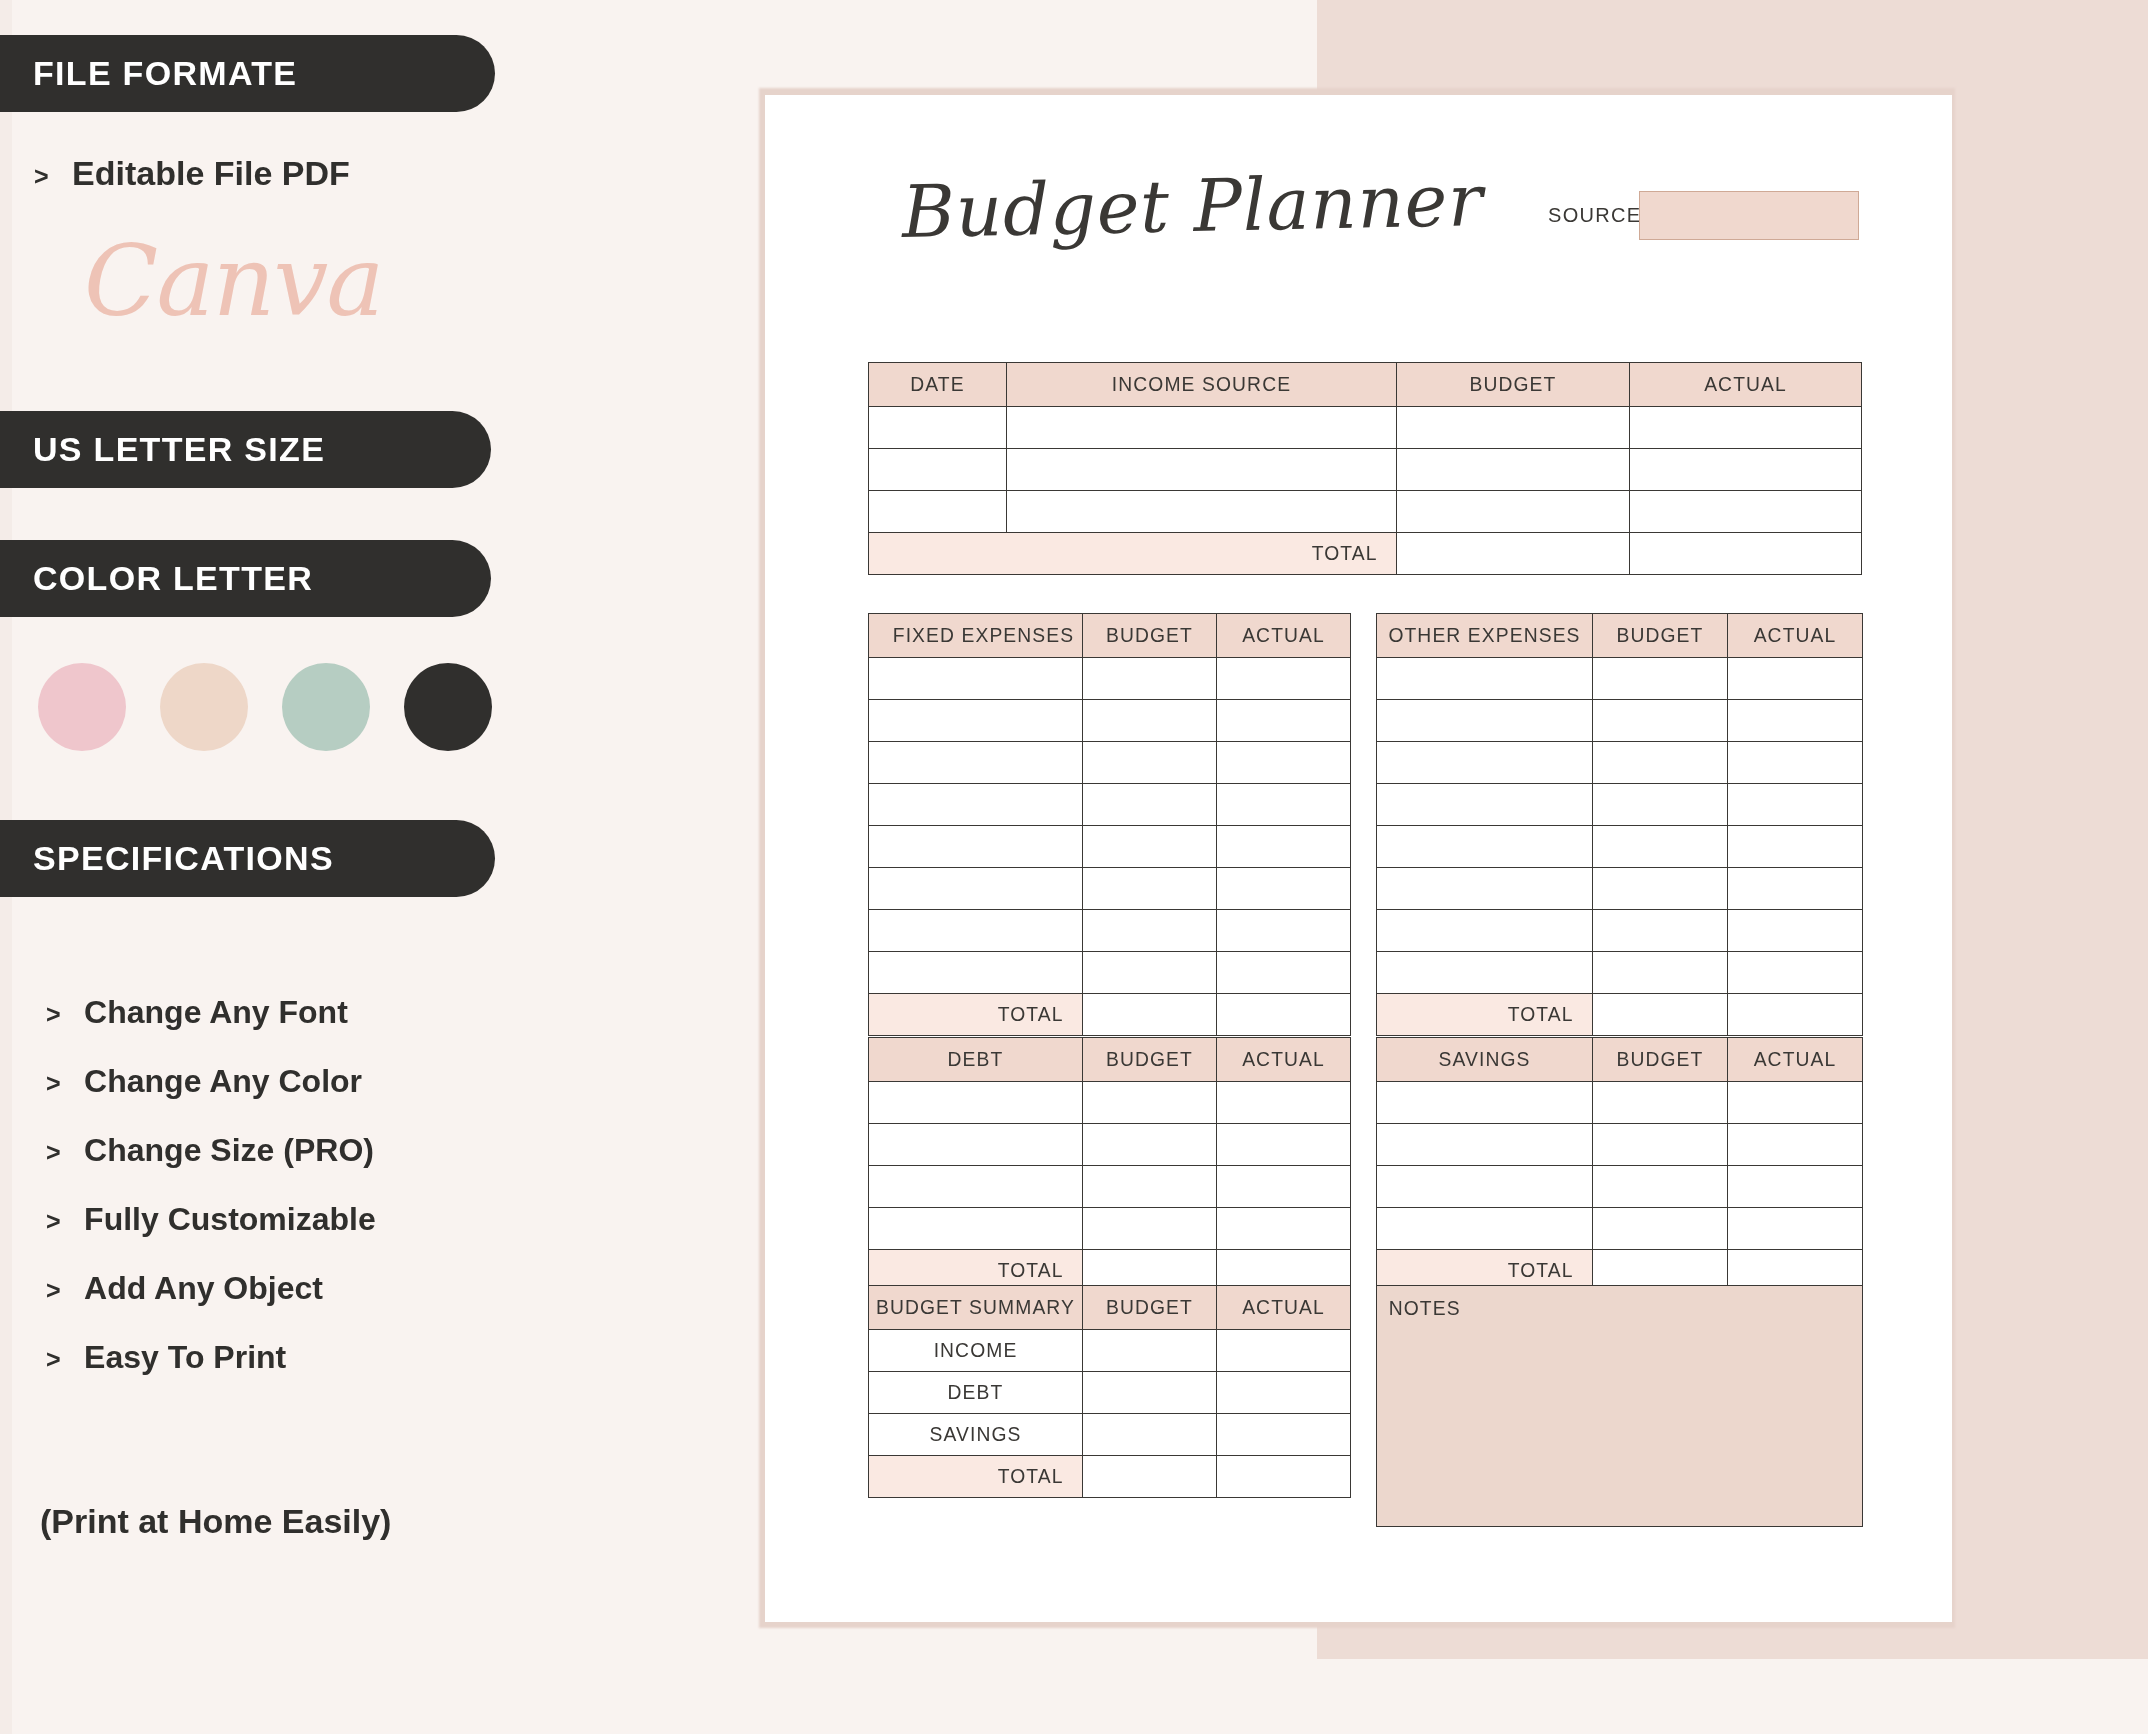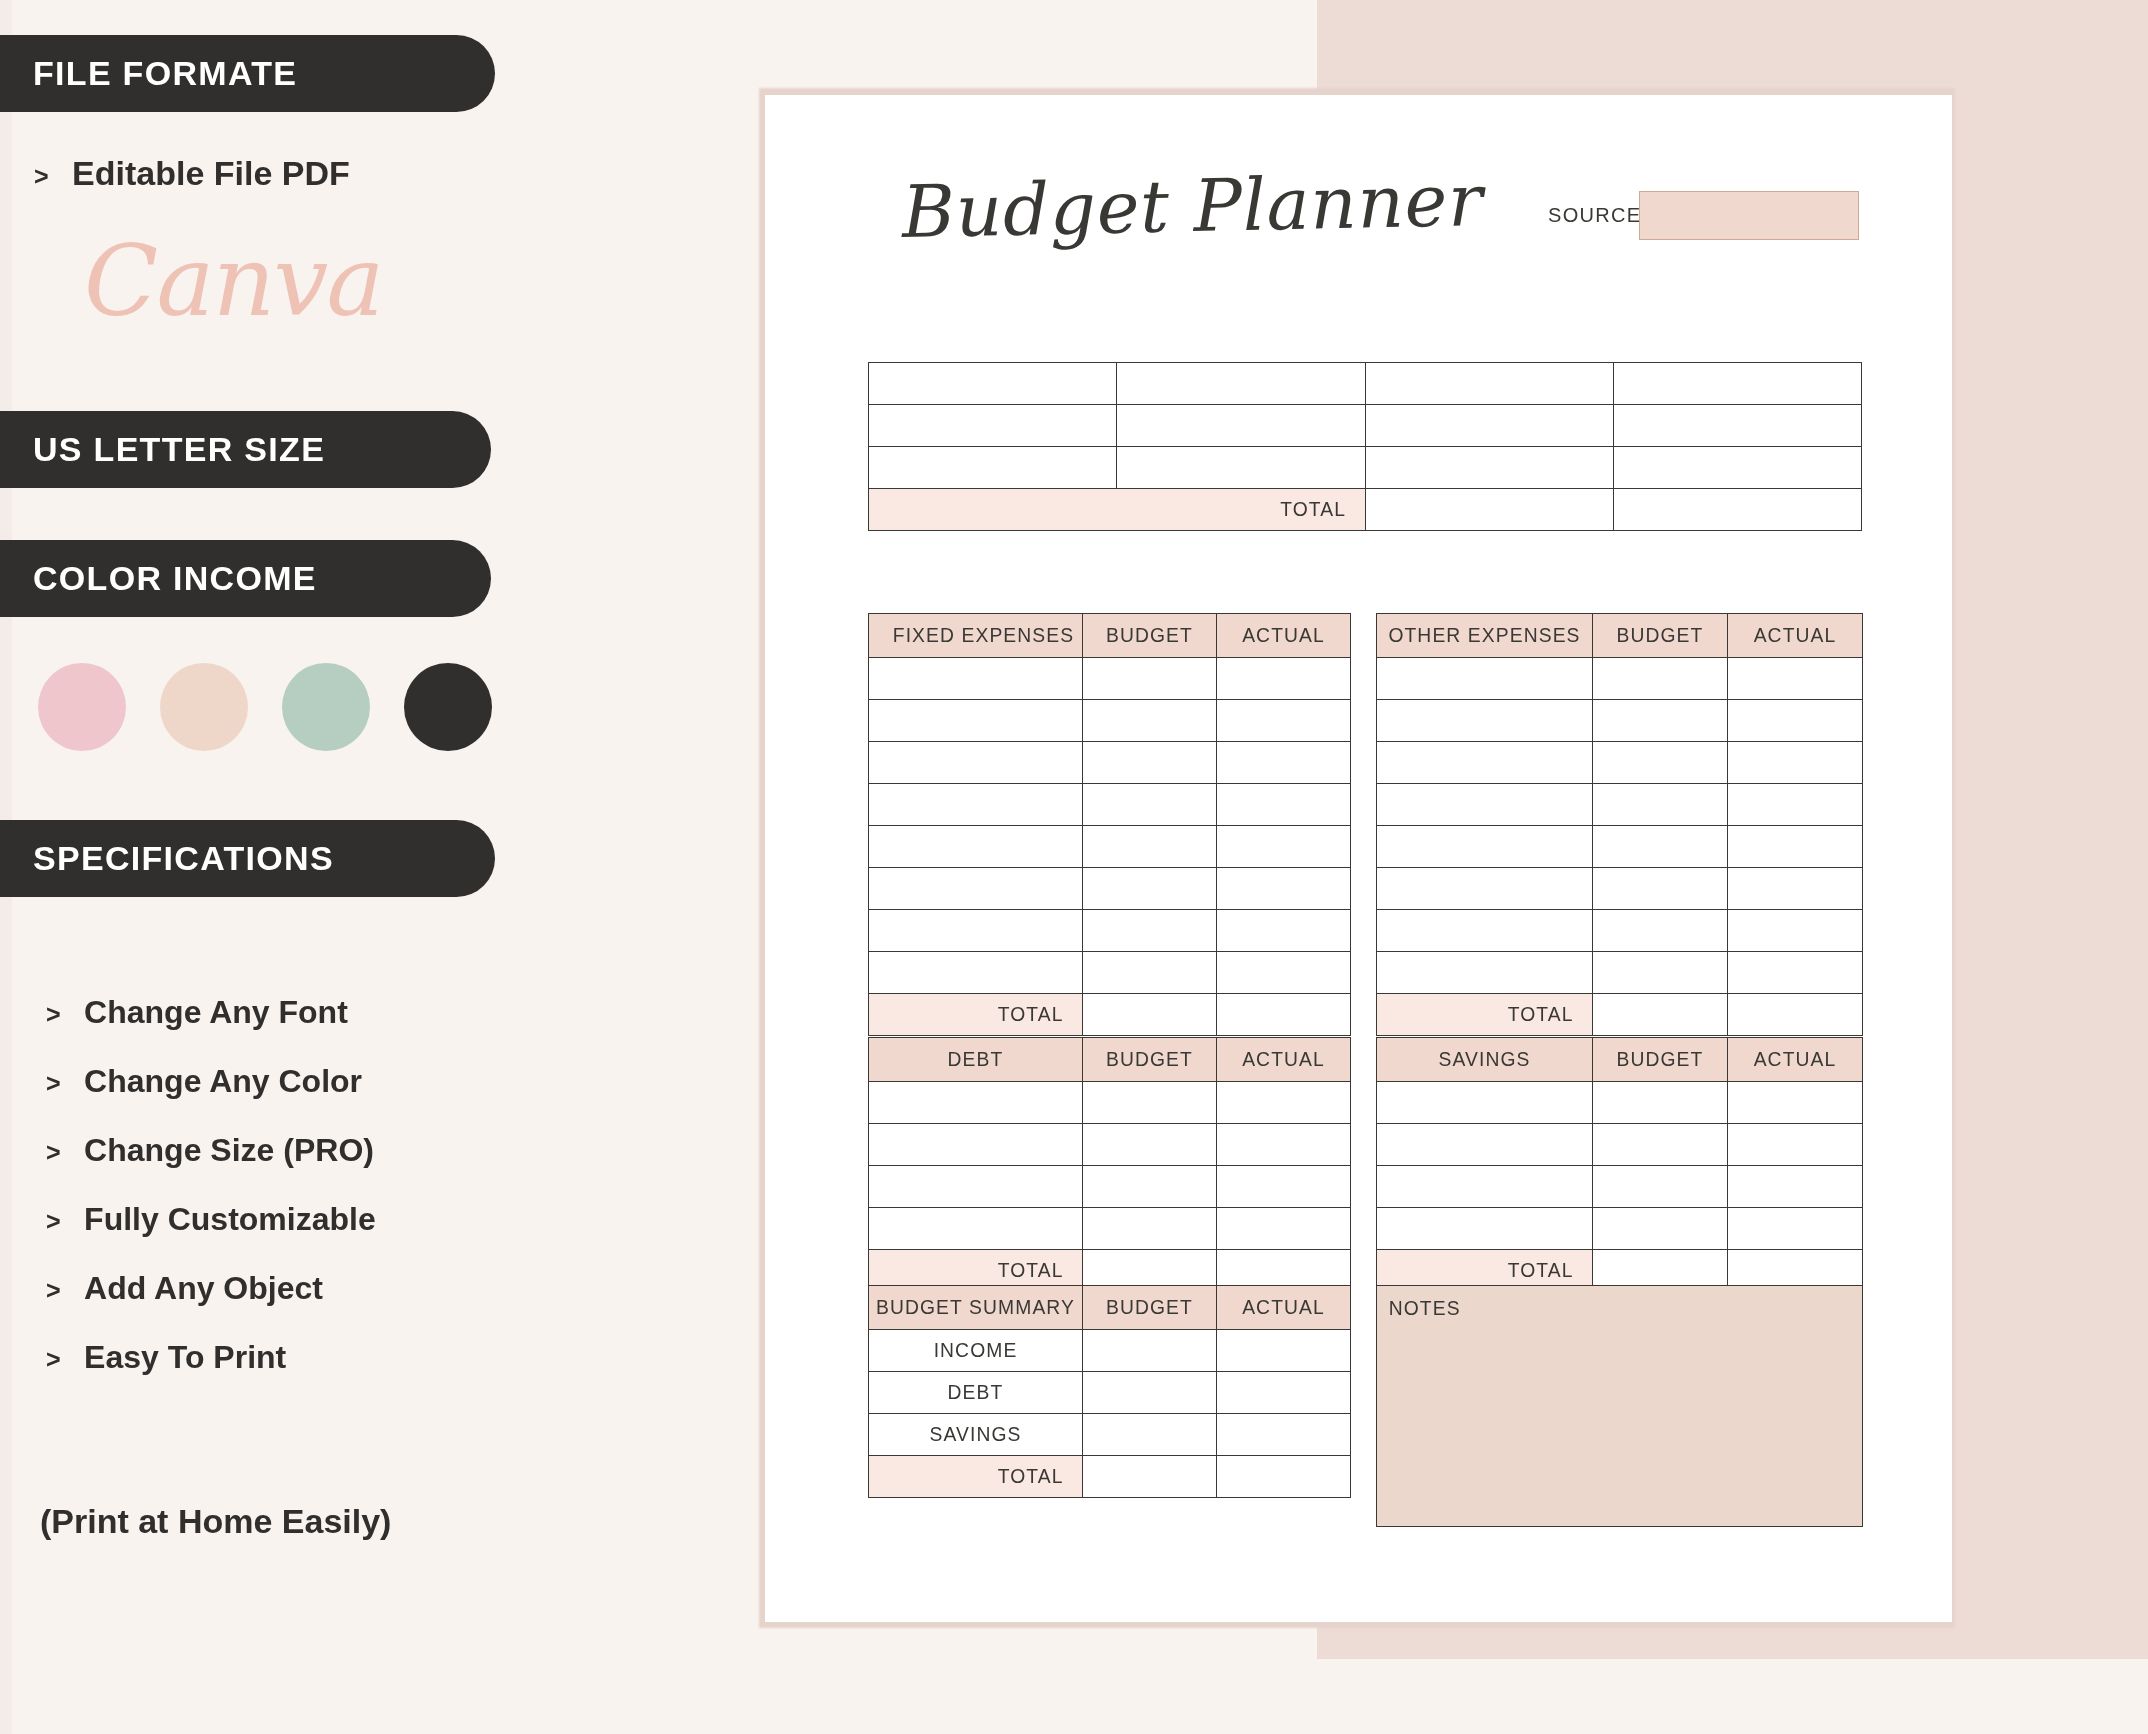--- a/index.html
+++ b/index.html
@@ -263,21 +263,21 @@
     <span class="bullet-text">Editable File PDF</span>
   </div>
 
   <div class="canva-word">Canva</div>
 
   <div class="pill pill-letter">
     <span>US LETTER SIZE</span>
   </div>
 
   <div class="pill pill-themes">
-    <span>COLOR INCOME</span>
+    <span>COLOR LETTER</span>
   </div>
 
   <div class="swatches">
     <div class="swatch" style="background:#efc6cc"></div>
     <div class="swatch" style="background:#eed7c8"></div>
     <div class="swatch" style="background:#b6cdc2"></div>
     <div class="swatch" style="background:#302f2d"></div>
   </div>
 
   <div class="pill pill-specs">
@@ -316,20 +316,26 @@
 
 <div class="page-shadow"></div>
 <div class="page"></div>
 
 <div class="planner-title">Budget Planner</div>
 <div class="month-label">SOURCE</div>
 <div class="month-box"></div>
 
 <table class="t-income">
   <tbody>
+      <tr class="hdr">
+    <td class="c-date">DATE</td>
+    <td class="c-source">INCOME SOURCE</td>
+    <td class="c-budget">BUDGET</td>
+    <td class="c-actual">ACTUAL</td>
+  </tr>
   <tr>
     <td></td>
     <td></td>
     <td></td>
     <td></td>
   </tr>
   <tr>
     <td></td>
     <td></td>
     <td></td>

